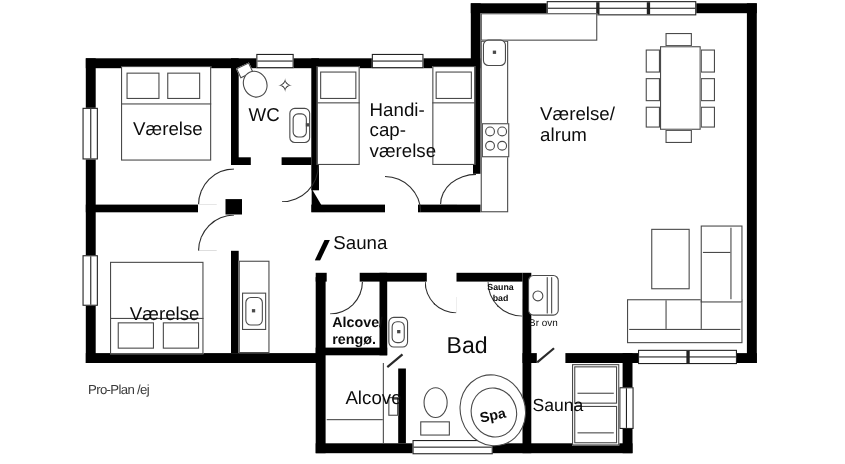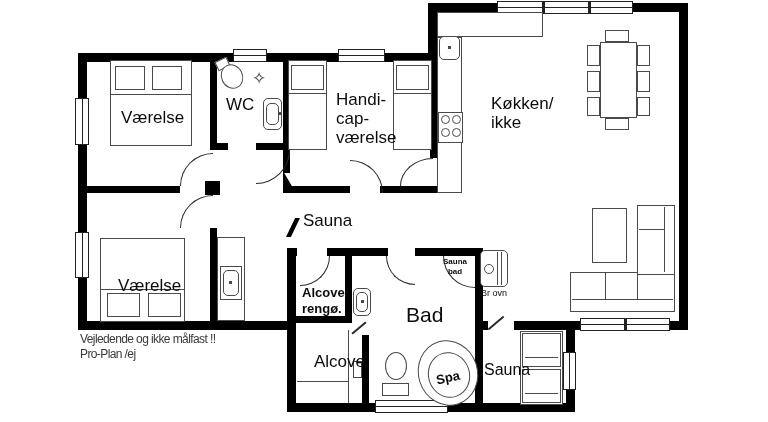--- a/index.html
+++ b/index.html
@@ -177,29 +177,28 @@
   <div class="furn" style="left:220px;top:266px;width:22px;height:34px"></div>
   <div class="furn rfurn" style="left:223px;top:270px;width:16px;height:26px"></div>
   <div class="ln" style="left:229px;top:281px;width:3px;height:3px"></div>
 
   <div class="lbl f17" style="left:121px;top:108px">Værelse</div>
   <div class="lbl f17" style="left:118px;top:276px">Værelse</div>
   <div class="lbl f17" style="left:226px;top:95px">WC</div>
   <div class="lbl f17" style="left:336px;top:90px">Handi-</div>
   <div class="lbl f17" style="left:336px;top:109px">cap-</div>
   <div class="lbl f17" style="left:336px;top:128px">værelse</div>
-  <div class="lbl f17" style="left:491px;top:94px">Køkken/</div>
-  <div class="lbl f17" style="left:491px;top:113px">ikke</div>
+  <div class="lbl f17" style="left:491px;top:94px">Værelse/</div>
+  <div class="lbl f17" style="left:491px;top:113px">alrum</div>
   <div class="lbl f17" style="left:303px;top:211px">Sauna</div>
   <div class="lbl" style="left:302px;top:285px;font-size:13px;font-weight:bold">Alcove/</div>
   <div class="lbl" style="left:302px;top:301px;font-size:13px;font-weight:bold">rengø.</div>
   <div class="lbl" style="left:406px;top:303px;font-size:21px">Bad</div>
   <div class="lbl" style="left:438px;top:257px;width:34px;text-align:center;font-size:8px;font-weight:bold">Sauna</div>
   <div class="lbl" style="left:438px;top:267px;width:34px;text-align:center;font-size:8px;font-weight:bold">bad</div>
   <div class="lbl" style="left:481px;top:288px;font-size:9px">Br ovn</div>
   <div class="lbl f17" style="left:314px;top:352px">Alcove</div>
   <div class="lbl" style="left:436px;top:370px;font-size:13px;font-weight:bold;transform:rotate(-12deg)">Spa</div>
   <div class="lbl" style="left:484px;top:361px;font-size:16px">Sauna</div>
 
-  <div class="lbl note" style="left:80px;top:332px">Vejledende og ikke målfast !!</div>
   <div class="lbl note" style="left:80px;top:347px">Pro-Plan /ej</div>
 
 </div>
 
 </body></html>

